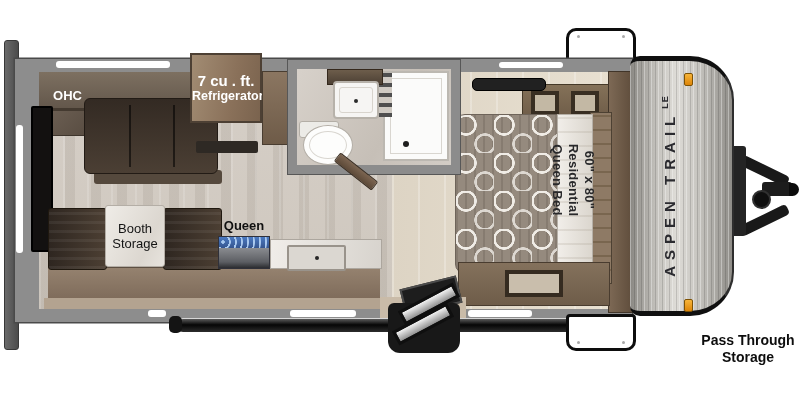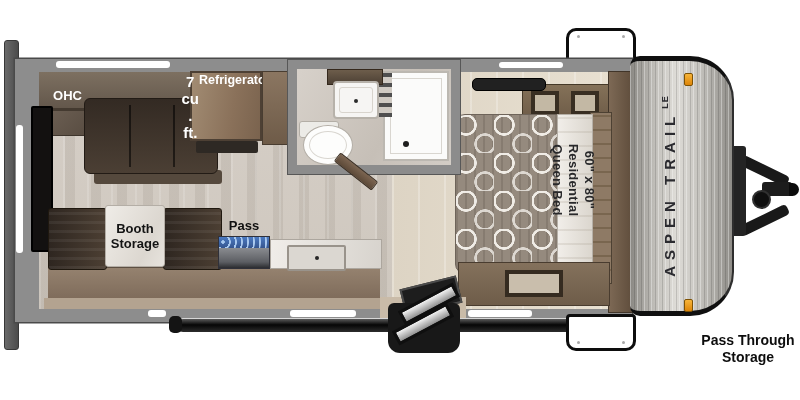--- a/index.html
+++ b/index.html
@@ -75,38 +75,38 @@
   .ohc-run{left:39px;top:72px;width:190px;height:36px;background:linear-gradient(#7d7061,#63574b);
       border-bottom:3px solid #443a30;z-index:3;}
   .lbl{z-index:10;font-weight:700;color:#101010;text-align:center;}
   .lbl-white{color:#fff;}
   .ohc-label{left:30px;top:88px;width:52px;font-size:13px;text-align:right;}
   .sofa{left:84px;top:98px;width:132px;height:74px;border-radius:6px;z-index:3;
       background:linear-gradient(#332a23,#4b3f34);border:1px solid #221b15;}
   .sofa .seam{position:absolute;top:6px;bottom:6px;width:2px;background:rgba(0,0,0,.55);}
   .sofa-skirt{left:94px;top:170px;width:128px;height:14px;background:#554а3e;background:#55493d;border-radius:3px;z-index:2;}
   .tv{left:31px;top:106px;width:18px;height:142px;background:#131110;border:2px solid #000;border-radius:2px;z-index:3;}
-  .fridge{left:190px;top:71px;width:72px;height:70px;box-sizing:border-box;z-index:3;
+  .fridge{left:190px;top:53px;width:72px;height:70px;box-sizing:border-box;z-index:3;
       background:linear-gradient(100deg,#a28c73,#8a715a 60%,#7a634e);border:2px solid #4d4034;
-      display:flex;flex-direction:row;justify-content:center;text-align:center;color:#fff;}
+      display:flex;flex-direction:column;justify-content:center;text-align:center;color:#fff;}
   .fridge .l1{font-size:15px;font-weight:700;line-height:17px;}
   .fridge .l2{font-size:12.5px;font-weight:700;line-height:15px;}
   .fridge-base{left:196px;top:141px;width:62px;height:12px;background:#2e2924;border-radius:2px;z-index:3;}
   .pantry{left:262px;top:71px;width:28px;height:72px;background:linear-gradient(#8b7661,#6e5b48);
       border:1px solid #493d31;z-index:3;}
 
   
   .bench{width:57px;height:60px;border-radius:3px;z-index:3;border:1px solid #1f180f;
       background:repeating-linear-gradient(0deg, rgba(255,255,255,.06) 0 3px, rgba(0,0,0,0) 3px 9px),
                  linear-gradient(90deg,#2e2620,#4c3f33);}
   .bench-l{left:48px;top:208px;} .bench-r{left:163px;top:208px;}
   .dinette-table{left:105px;top:205px;width:58px;height:60px;border-radius:3px;z-index:4;
       background:linear-gradient(115deg,#efece7,#dcd7d0 70%,#e7e3dd);border:1px solid #b4aea6;
       display:flex;flex-direction:column;justify-content:center;text-align:center;}
-  .dinette-table div{font-size:13px;font-weight:700;color:#141414;line-height:15px;}
+  .dinette-table div{font-size:13px;font-weight:400;color:#141414;line-height:15px;}
   .cab-band{left:48px;top:266px;width:332px;height:33px;z-index:2;
       background:linear-gradient(#95826f,#7d6a59);border-top:2px solid #5d4f42;}
   .tan-strip{left:44px;top:298px;width:338px;height:11px;background:#b3a390;z-index:2;}
   .oven-label{left:214px;top:218px;width:60px;font-size:13px;}
   .stove{left:218px;top:236px;width:52px;height:33px;z-index:3;border:1px solid #30313a;box-sizing:border-box;}
   .burners{height:11px;background:
       repeating-radial-gradient(circle at 4px 5px, #a9c9ef 0 1.5px, rgba(0,0,0,0) 2px 6px),
       linear-gradient(#4a79c0,#35558f);}
   .oven-body{height:20px;background:linear-gradient(#8a8c90,#5c5e63 70%,#2b2c30);}
   .counter{left:270px;top:239px;width:112px;height:30px;z-index:3;
@@ -213,21 +213,21 @@
 
   <div class="abs bench bench-l"></div>
   <div class="abs bench bench-r"></div>
   <div class="abs dinette-table">
     <div>Booth</div>
     <div>Storage</div>
   </div>
 
   <div class="abs cab-band"></div>
   <div class="abs tan-strip"></div>
-  <div class="abs lbl oven-label">Pass</div>
+  <div class="abs lbl oven-label">Queen</div>
   <div class="abs stove">
     <div class="burners"></div>
     <div class="oven-body"></div>
   </div>
   <div class="abs counter"></div>
   <div class="abs ksink">
       <span class="drain"></span>
     </div>
 
   <div class="abs bath">

